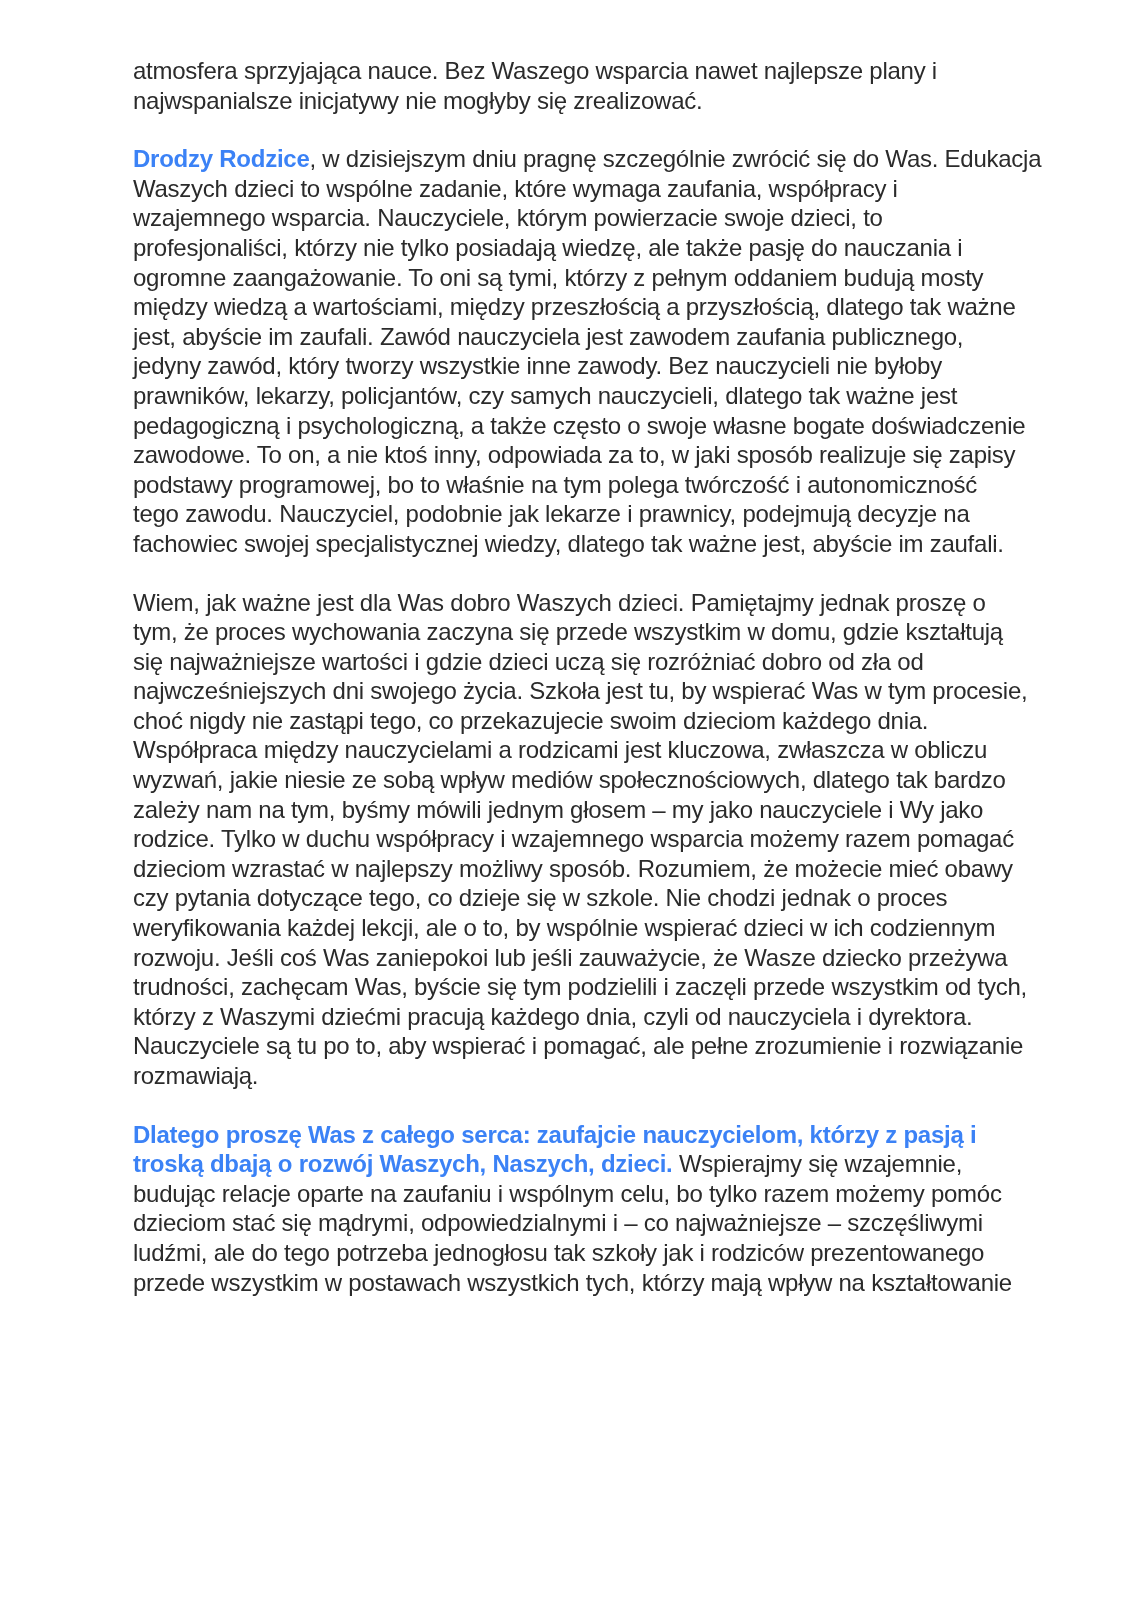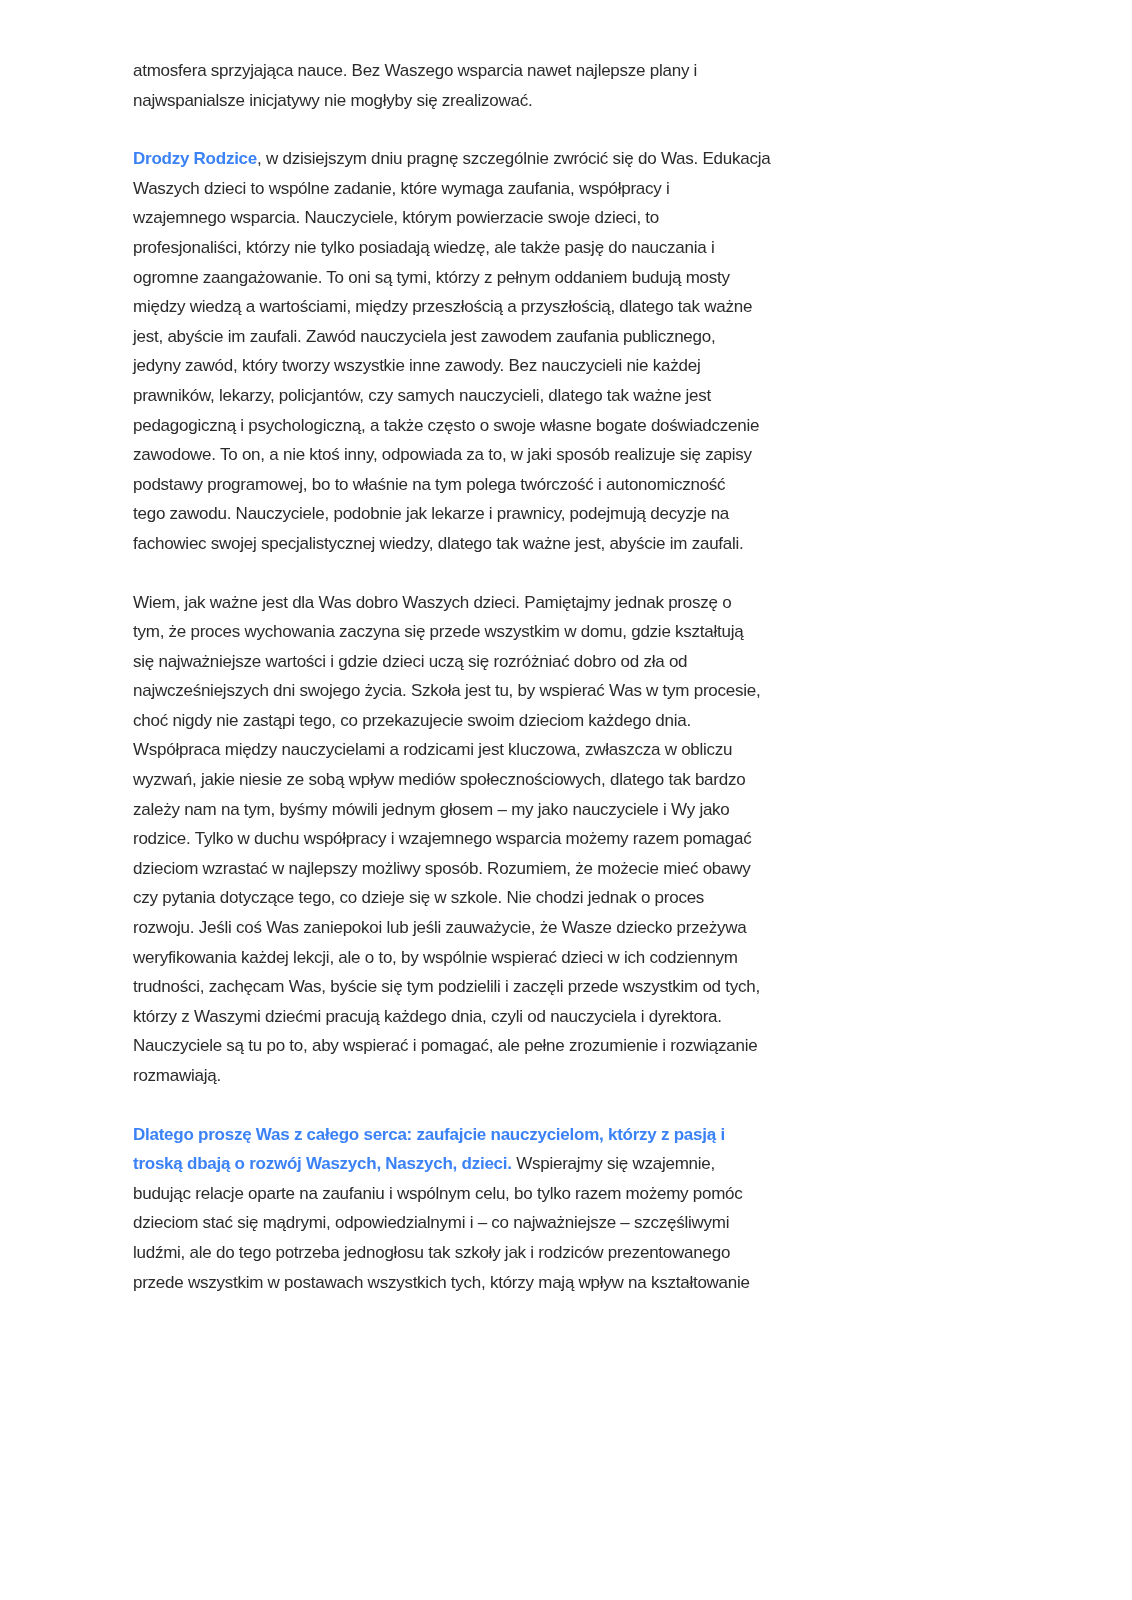--- a/index.html
+++ b/index.html
@@ -13,21 +13,21 @@
   }
   .page {
     position: absolute;
     left: 133px;
     top: 56px;
     width: 880px;
   }
   .para { margin: 0 0 29px 0; }
   .line {
     display: block;
-    font-size: 17px;
+    font-size: 24px;
     line-height: 29.6px;
     height: 29.6px;
     white-space: nowrap;
     letter-spacing: -0.25px;
   }
   .bold { font-weight: bold; color: #3b82f6; }
 </style>
 </head>
 <body>
 
@@ -37,42 +37,42 @@
       <span class="line"><span>najwspanialsze inicjatywy nie mogłyby się zrealizować.</span></span>
     </div>
     <div class="para">
       <span class="line"><span class="bold">Drodzy Rodzice</span><span>, w dzisiejszym dniu pragnę szczególnie zwrócić się do Was. Edukacja</span></span>
       <span class="line"><span>Waszych dzieci to wspólne zadanie, które wymaga zaufania, współpracy i</span></span>
       <span class="line"><span>wzajemnego wsparcia. Nauczyciele, którym powierzacie swoje dzieci, to</span></span>
       <span class="line"><span>profesjonaliści, którzy nie tylko posiadają wiedzę, ale także pasję do nauczania i</span></span>
       <span class="line"><span>ogromne zaangażowanie. To oni są tymi, którzy z pełnym oddaniem budują mosty</span></span>
       <span class="line"><span>między wiedzą a wartościami, między przeszłością a przyszłością, dlatego tak ważne</span></span>
       <span class="line"><span>jest, abyście im zaufali. Zawód nauczyciela jest zawodem zaufania publicznego,</span></span>
-      <span class="line"><span>jedyny zawód, który tworzy wszystkie inne zawody. Bez nauczycieli nie każdej</span></span>
+      <span class="line"><span>jedyny zawód, który tworzy wszystkie inne zawody. Bez nauczycieli nie byłoby</span></span>
       <span class="line"><span>prawników, lekarzy, policjantów, czy samych nauczycieli, dlatego tak ważne jest</span></span>
       <span class="line"><span>pedagogiczną i psychologiczną, a także często o swoje własne bogate doświadczenie</span></span>
       <span class="line"><span>zawodowe. To on, a nie ktoś inny, odpowiada za to, w jaki sposób realizuje się zapisy</span></span>
       <span class="line"><span>podstawy programowej, bo to właśnie na tym polega twórczość i autonomiczność</span></span>
-      <span class="line"><span>tego zawodu. Nauczyciele, podobnie jak lekarze i prawnicy, podejmują decyzje na</span></span>
+      <span class="line"><span>tego zawodu. Nauczyciel, podobnie jak lekarze i prawnicy, podejmują decyzje na</span></span>
       <span class="line"><span>fachowiec swojej specjalistycznej wiedzy, dlatego tak ważne jest, abyście im zaufali.</span></span>
     </div>
     <div class="para">
       <span class="line"><span>Wiem, jak ważne jest dla Was dobro Waszych dzieci. Pamiętajmy jednak proszę o</span></span>
       <span class="line"><span>tym, że proces wychowania zaczyna się przede wszystkim w domu, gdzie kształtują</span></span>
       <span class="line"><span>się najważniejsze wartości i gdzie dzieci uczą się rozróżniać dobro od zła od</span></span>
       <span class="line"><span>najwcześniejszych dni swojego życia. Szkoła jest tu, by wspierać Was w tym procesie,</span></span>
       <span class="line"><span>choć nigdy nie zastąpi tego, co przekazujecie swoim dzieciom każdego dnia.</span></span>
       <span class="line"><span>Współpraca między nauczycielami a rodzicami jest kluczowa, zwłaszcza w obliczu</span></span>
       <span class="line"><span>wyzwań, jakie niesie ze sobą wpływ mediów społecznościowych, dlatego tak bardzo</span></span>
       <span class="line"><span>zależy nam na tym, byśmy mówili jednym głosem – my jako nauczyciele i Wy jako</span></span>
       <span class="line"><span>rodzice. Tylko w duchu współpracy i wzajemnego wsparcia możemy razem pomagać</span></span>
       <span class="line"><span>dzieciom wzrastać w najlepszy możliwy sposób. Rozumiem, że możecie mieć obawy</span></span>
       <span class="line"><span>czy pytania dotyczące tego, co dzieje się w szkole. Nie chodzi jednak o proces</span></span>
+      <span class="line"><span>weryfikowania każdej lekcji, ale o to, by wspólnie wspierać dzieci w ich codziennym</span></span>
       <span class="line"><span>rozwoju. Jeśli coś Was zaniepokoi lub jeśli zauważycie, że Wasze dziecko przeżywa</span></span>
-      <span class="line"><span>weryfikowania każdej lekcji, ale o to, by wspólnie wspierać dzieci w ich codziennym</span></span>
       <span class="line"><span>trudności, zachęcam Was, byście się tym podzielili i zaczęli przede wszystkim od tych,</span></span>
       <span class="line"><span>którzy z Waszymi dziećmi pracują każdego dnia, czyli od nauczyciela i dyrektora.</span></span>
       <span class="line"><span>Nauczyciele są tu po to, aby wspierać i pomagać, ale pełne zrozumienie i rozwiązanie</span></span>
       <span class="line"><span>rozmawiają.</span></span>
     </div>
     <div class="para">
       <span class="line"><span class="bold">Dlatego proszę Was z całego serca: zaufajcie nauczycielom, którzy z pasją i</span></span>
       <span class="line"><span class="bold">troską dbają o rozwój Waszych, Naszych, dzieci.</span><span> Wspierajmy się wzajemnie,</span></span>
       <span class="line"><span>budując relacje oparte na zaufaniu i wspólnym celu, bo tylko razem możemy pomóc</span></span>
       <span class="line"><span>dzieciom stać się mądrymi, odpowiedzialnymi i – co najważniejsze – szczęśliwymi</span></span>

